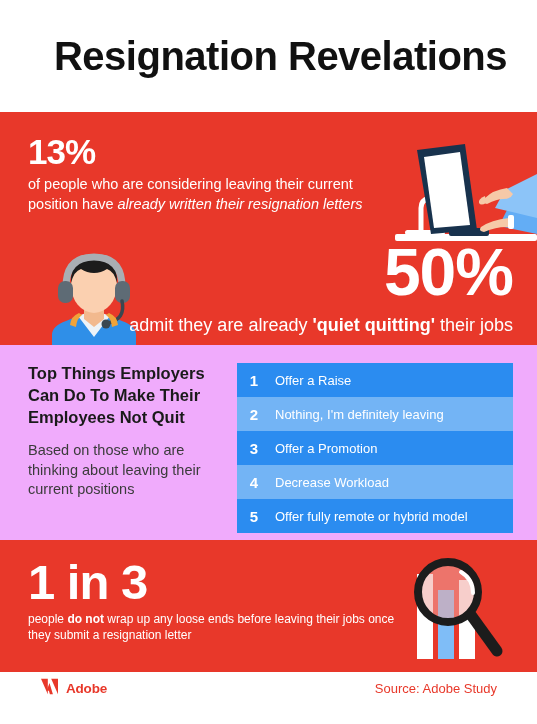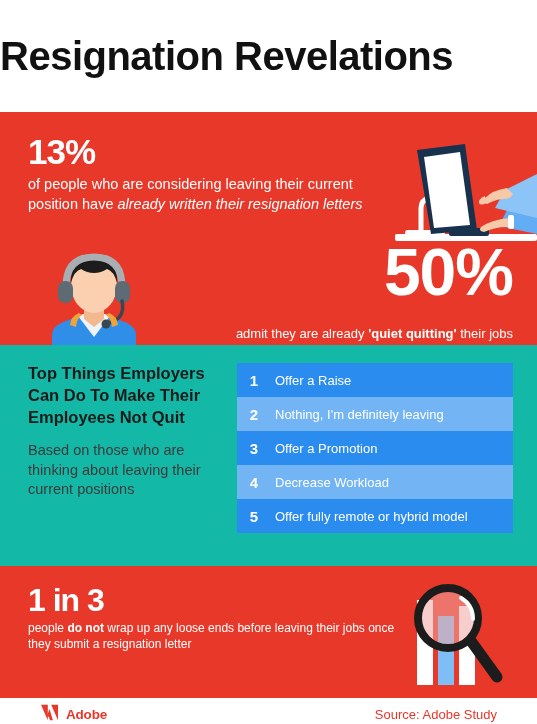--- a/index.html
+++ b/index.html
@@ -9,20 +9,22 @@
     background:#ffffff;
     position:relative;
     overflow:hidden;
   }
 
   
   .title-bar {
     height:112px;
     display:flex;
     align-items:center;
+    padding-left:24px;
+    justify-content:center;
   }
   .title {
     font-size:40px;
     font-weight:bold;
     color:#111111;
     letter-spacing:-0.5px;
   }
 
   
   .band-red-1 {
@@ -56,21 +58,21 @@
   .stat-sub b { font-weight:bold; }
 
   .stat50 {
     position:absolute;
     right:24px;
     top:127px;
     text-align:right;
     z-index:4;
   }
   .stat50 .big-num { font-size:66px; }
-  .stat50 .stat-sub { margin-top:20px; font-size:13px; }
+  .stat50 .stat-sub { margin-top:8px; font-size:18px; }
 
   
   .monitor-ill {
     position:absolute;
     right:0px;
     top:18px;
     width:150px;
     height:128px;
     z-index:2;
   }
@@ -81,22 +83,22 @@
     left:38px;
     top:133px;
     width:112px;
     height:100px;
     z-index:2;
   }
 
   
   .band-list {
     position:relative;
-    height:221px;
-    background:#14b8a6;
+    height:195px;
+    background:#f0abfc;
     padding-top:18px;
   }
   .list-heading-wrap {
     position:absolute;
     left:28px;
     top:18px;
     width:195px;
   }
   .list-heading {
     font-size:16.5px;
@@ -143,21 +145,21 @@
     background:#E8382A;
     overflow:hidden;
   }
   .stat1in3 {
     position:absolute;
     left:28px;
     top:18px;
     width:390px;
     z-index:4;
   }
-  .stat1in3 .big-num { font-size:32px; }
+  .stat1in3 .big-num { font-size:49px; }
   .stat1in3 .stat-sub { margin-top:4px; font-size:12px; }
 
   .magnifier-ill {
     position:absolute;
     right:22px;
     top:12px;
     width:120px;
     height:115px;
     z-index:2;
   }

